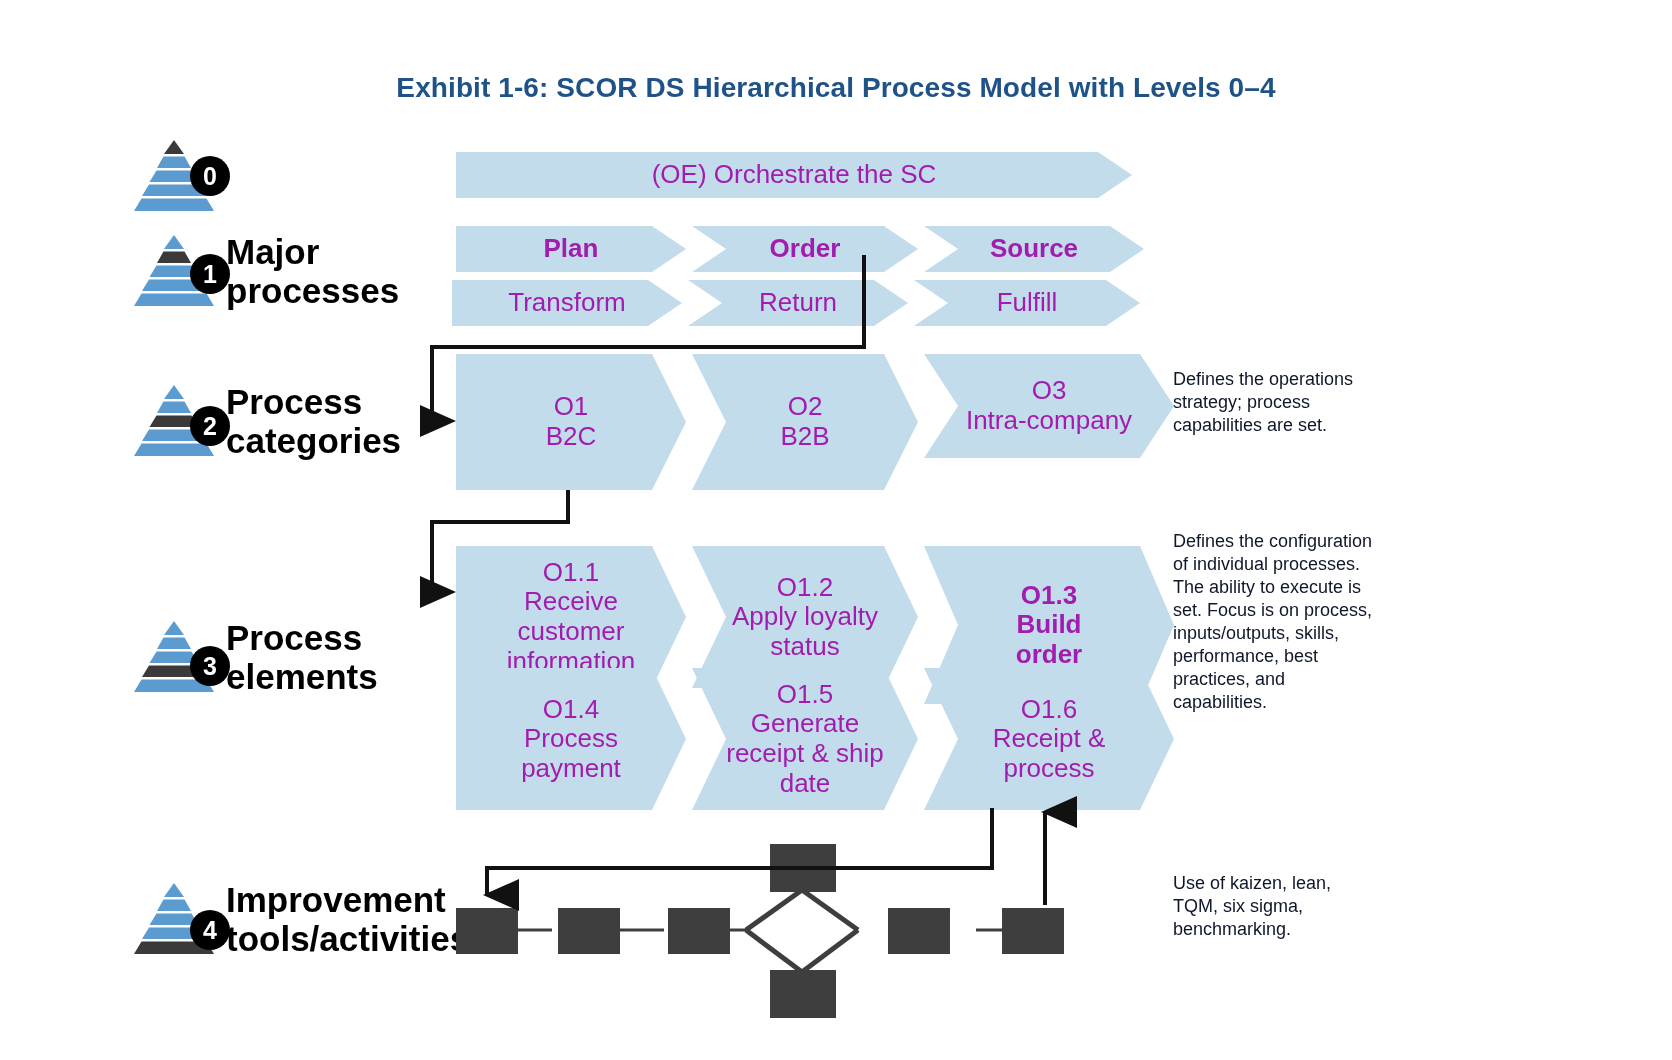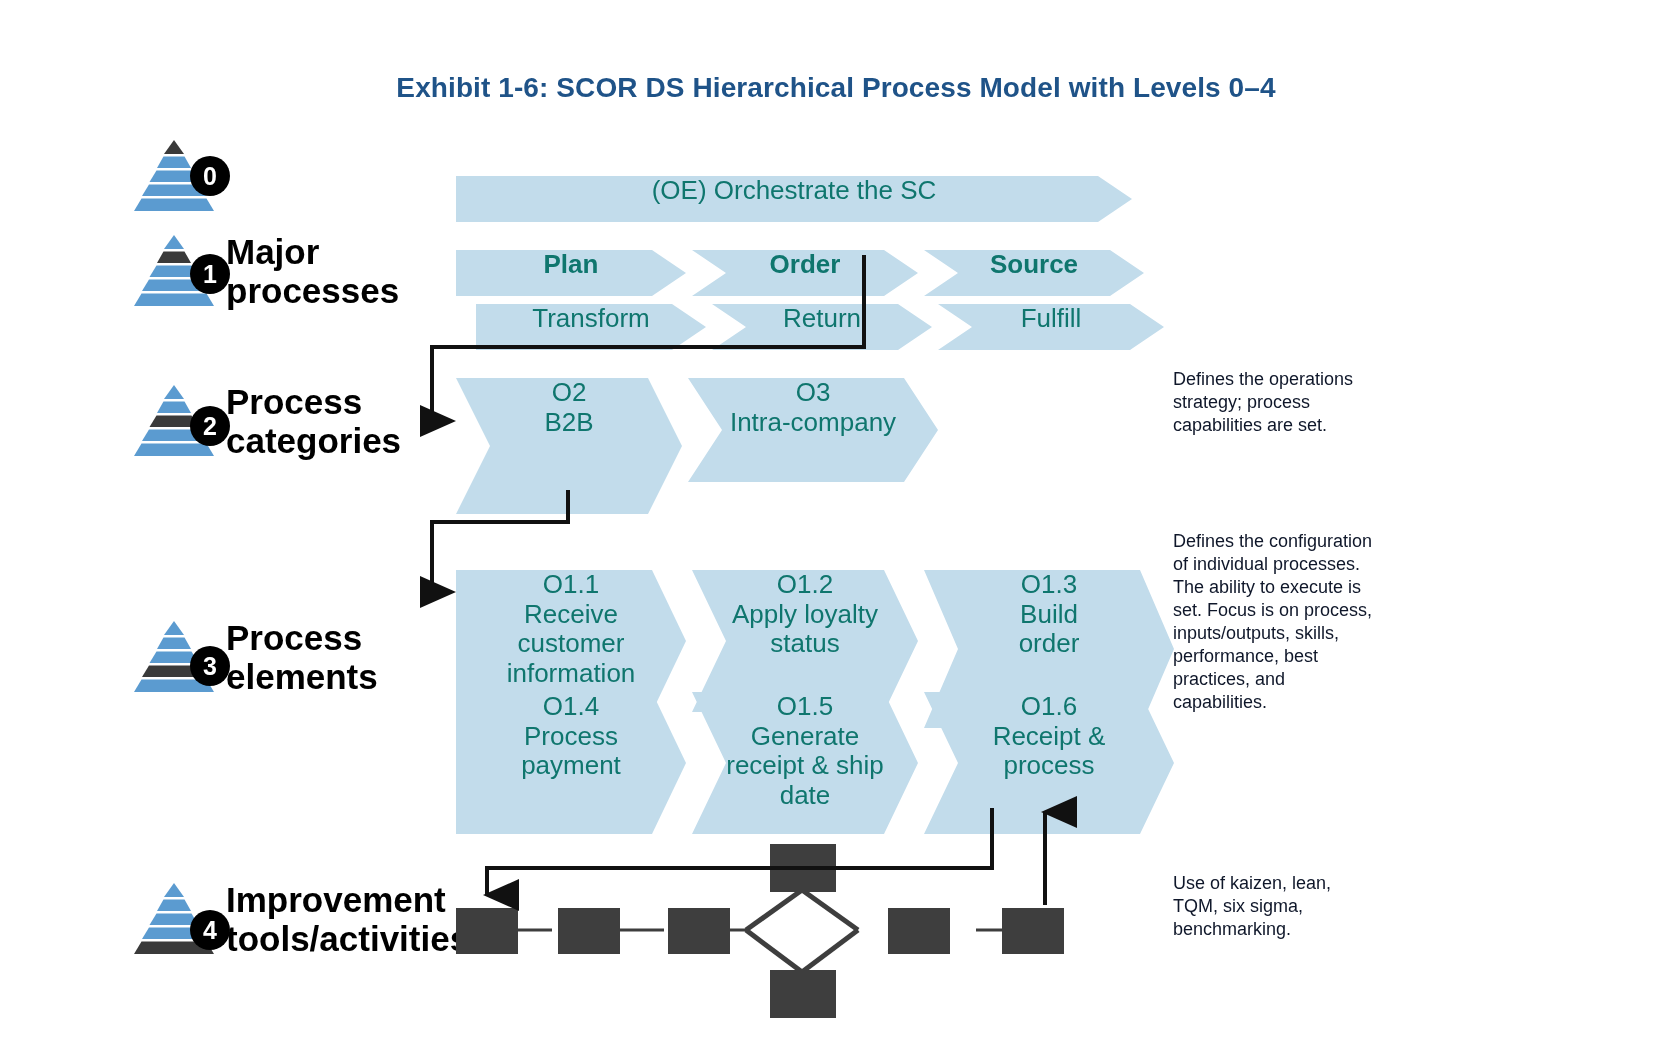--- a/index.html
+++ b/index.html
@@ -68,29 +68,28 @@
 
   
   .band {
     position: absolute;
     display: flex;
   }
   .chev {
     position: relative;
     background: #c2dceb;
     display: flex;
-    align-items: flex-start;
+    align-items: center;
     justify-content: center;
     text-align: center;
     font-size: 26px;
-    color: #0f766e;
+    color: #a21caf;
     line-height: 1.14;
     box-sizing: border-box;
     white-space: pre-line;
-    margin-top: 24px;
   }
   .chev.tip {
     clip-path: polygon(0 0, calc(100% - 34px) 0, 100% 50%, calc(100% - 34px) 100%, 0 100%);
   }
   .chev.notch {
     clip-path: polygon(0 0, calc(100% - 34px) 0, 100% 50%, calc(100% - 34px) 100%, 0 100%, 34px 50%);
   }
   .chev-text {
     padding: 0 8px;
     position: relative;
@@ -251,33 +250,37 @@
     <span class="chev-text">Plan</span>
   </div>
   <div class="chev notch" style="width:226px; height:46px;">
     <span class="chev-text">Order</span>
   </div>
   <div class="chev notch" style="width:220px; height:46px;">
     <span class="chev-text">Source</span>
   </div>
 </div>
 
-<div class="band" style="left:476px; top:280px;">
+<div class="band" style="left:452px; top:280px;">
   <div class="chev tip" style="width:230px; height:46px;">
     <span class="chev-text">Transform</span>
   </div>
   <div class="chev notch" style="width:220px; height:46px;">
     <span class="chev-text">Return</span>
   </div>
   <div class="chev notch" style="width:226px; height:46px;">
     <span class="chev-text">Fulfill</span>
   </div>
 </div>
 
 <div class="band" style="left:456px; top:354px;">
+  <div class="chev tip" style="width:230px; height:136px;">
+    <span class="chev-text">O1
+B2C</span>
+  </div>
   <div class="chev notch" style="width:226px; height:136px;">
     <span class="chev-text">O2
 B2B</span>
   </div>
   <div class="chev notch" style="width:250px; height:104px;">
     <span class="chev-text">O3
 Intra-company</span>
   </div>
 </div>
 
@@ -286,21 +289,21 @@
     <span class="chev-text">O1.1
 Receive
 customer
 information</span>
   </div>
   <div class="chev notch" style="width:226px; height:142px;">
     <span class="chev-text">O1.2
 Apply loyalty
 status</span>
   </div>
-  <div class="chev notch" style="width:250px; height:158px;">
+  <div class="chev notch" style="width:250px; height:158px;font-weight:bold;">
     <span class="chev-text">O1.3
 Build
 order</span>
   </div>
 </div>
 
 <div class="band" style="left:456px; top:668px;">
   <div class="chev tip" style="width:230px; height:142px;">
     <span class="chev-text">O1.4
 Process

